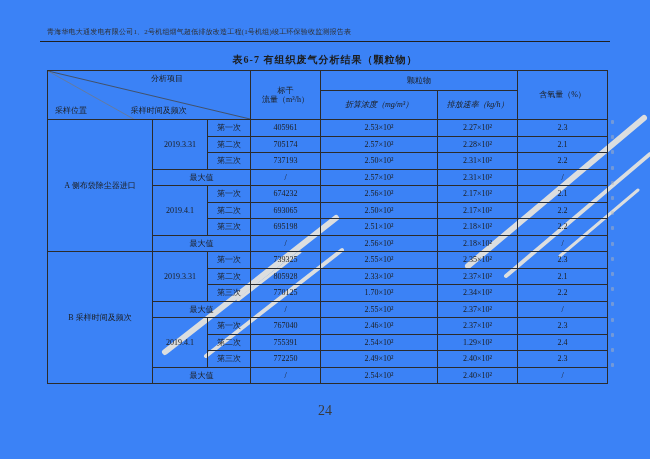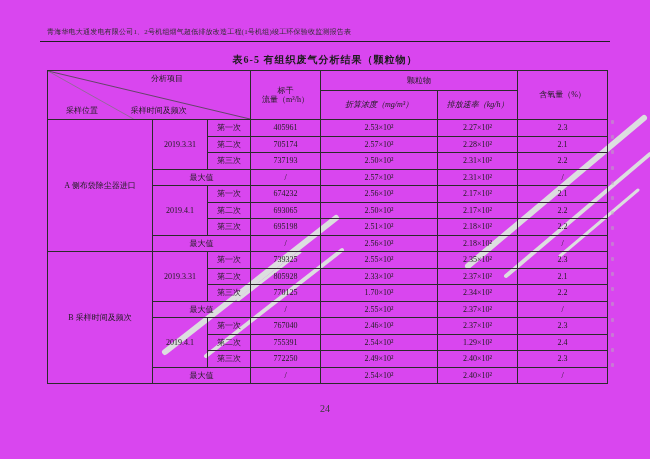--- a/index.html
+++ b/index.html
@@ -1,17 +1,17 @@
 <!DOCTYPE html>
 <html><head>
 <meta charset="utf-8">
 <style>
   html,body{margin:0;padding:0;background:#ffffff;}
   .page{
-    position:relative;width:650px;height:459px;background:#d946ef;overflow:hidden;
+    position:relative;width:650px;height:459px;background:#3b82f6;overflow:hidden;
     font-family:"Liberation Serif","DejaVu Serif",serif;color:#1c1c1c;
   }
   .doc-header{
     position:absolute;left:47px;top:27px;font-size:7px;color:#2f2f2f;letter-spacing:.2px;white-space:nowrap;
   }
   .header-rule{position:absolute;left:40px;top:41px;width:570px;height:1px;background:#1f1f1f;}
   .doc-title{
     position:absolute;left:0;top:53px;width:100%;text-align:center;
     font-size:10px;font-weight:bold;letter-spacing:1px;
   }
@@ -24,26 +24,26 @@
     font-size:8px;font-weight:normal;padding:0;line-height:1.15;
     overflow:hidden;white-space:nowrap;
   }
   .results thead tr.h1{height:20px;}
   .results thead tr.h2{height:29px;font-style:italic;}
   .results tbody tr{height:16.5px;}
   th.diag{position:relative;padding:0;}
   .diag-lines{position:absolute;left:0;top:0;width:100%;height:100%;}
   .diag .lbl{position:absolute;font-size:8px;white-space:nowrap;}
   .lbl-item{top:3px;left:51%;}
-  .lbl-pos{bottom:4px;left:7px;margin-left:11px;}
+  .lbl-pos{bottom:4px;left:7px;}
   .lbl-time{bottom:4px;left:41%;font-family:Liberation Serif, serif;}
   .watermark{position:absolute;left:0;top:0;width:650px;height:459px;pointer-events:none;}
   .page-number{
     position:absolute;left:0;top:403px;width:100%;text-align:center;
-    font-size:10px;color:#3a3a3a;
+    font-size:14px;color:#3a3a3a;
   }
   .artifacts span{
     position:absolute;width:3px;height:4px;background:#b5b5b5;opacity:.45;border-radius:1px;
   }
 </style>
 </head>
 <body>
 
 <div class="page">
 
@@ -54,21 +54,21 @@
       <path d="M560 256 L638 190" stroke-width="3"></path>
       <path d="M165 352 L336 218" stroke-width="6"></path>
       <path d="M206 356 L342 250" stroke-width="4"></path>
       <path d="M238 300 L300 252" stroke-width="3"></path>
     </g>
   </svg>
 
   <div class="doc-header">青海华电大通发电有限公司1、2号机组烟气超低排放改造工程(1号机组)竣工环保验收监测报告表</div>
   <div class="header-rule"></div>
 
-  <div class="doc-title">表6-5  有组织废气分析结果（颗粒物）</div>
+  <div class="doc-title">表6-7  有组织废气分析结果（颗粒物）</div>
 
   <table class="results">
     <colgroup>
       <col style="width:105px">
         <col style="width:55px">
         <col style="width:43px">
       <col style="width:70px">
         <col style="width:117px">
         <col style="width:80px">
         <col style="width:90px">

